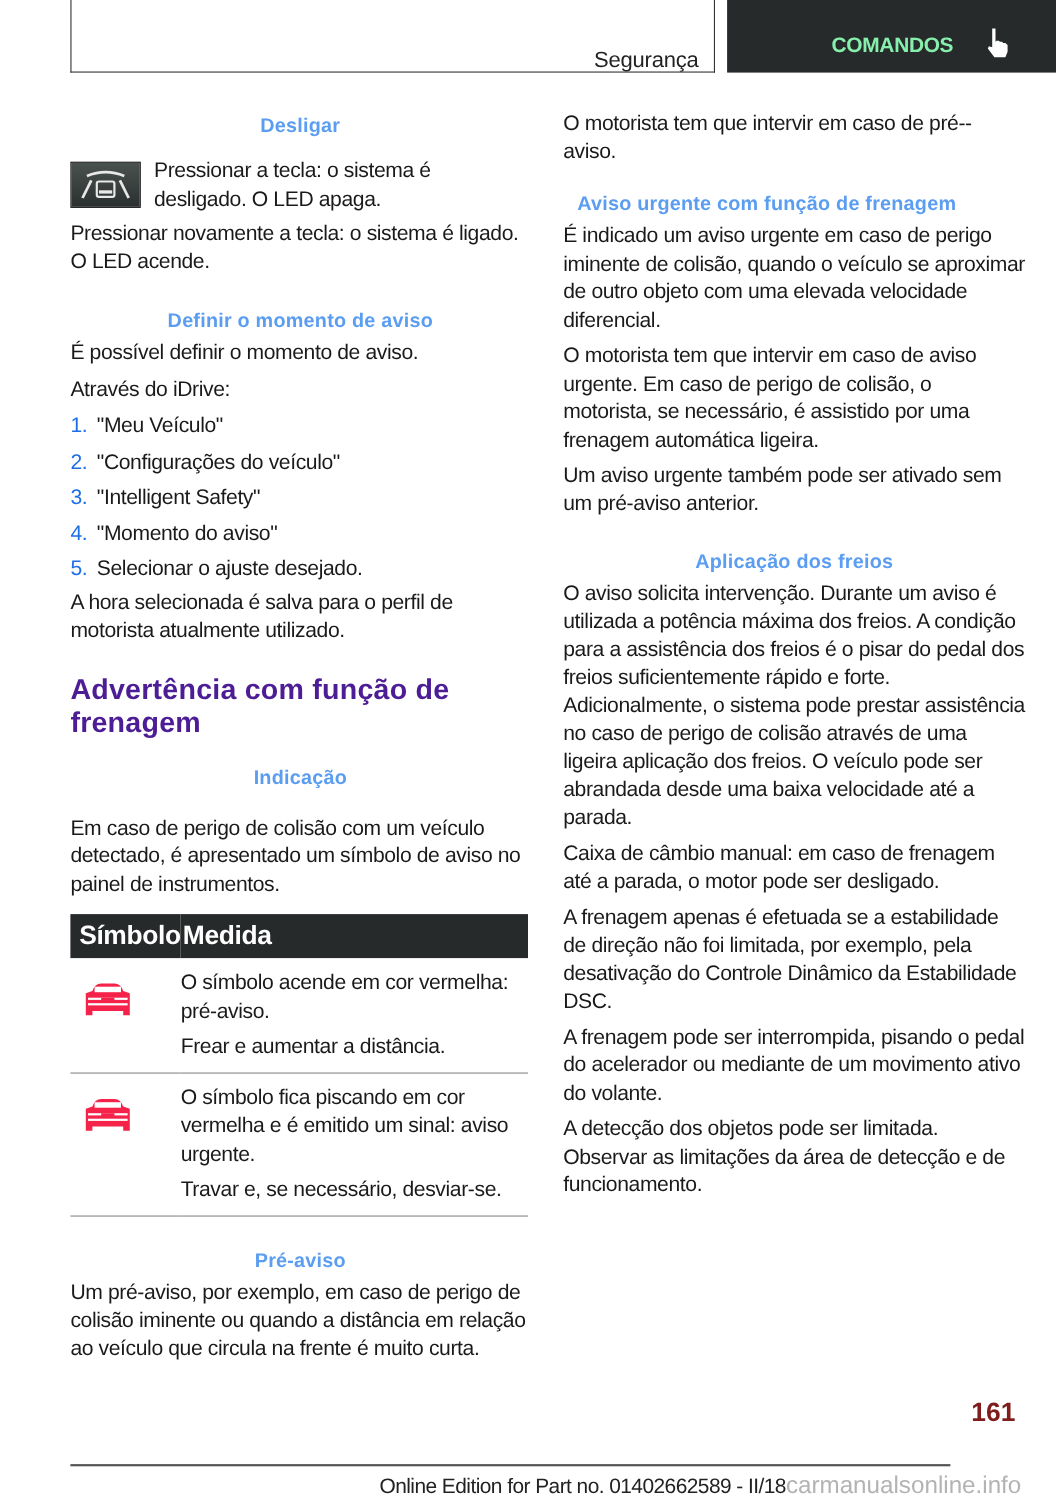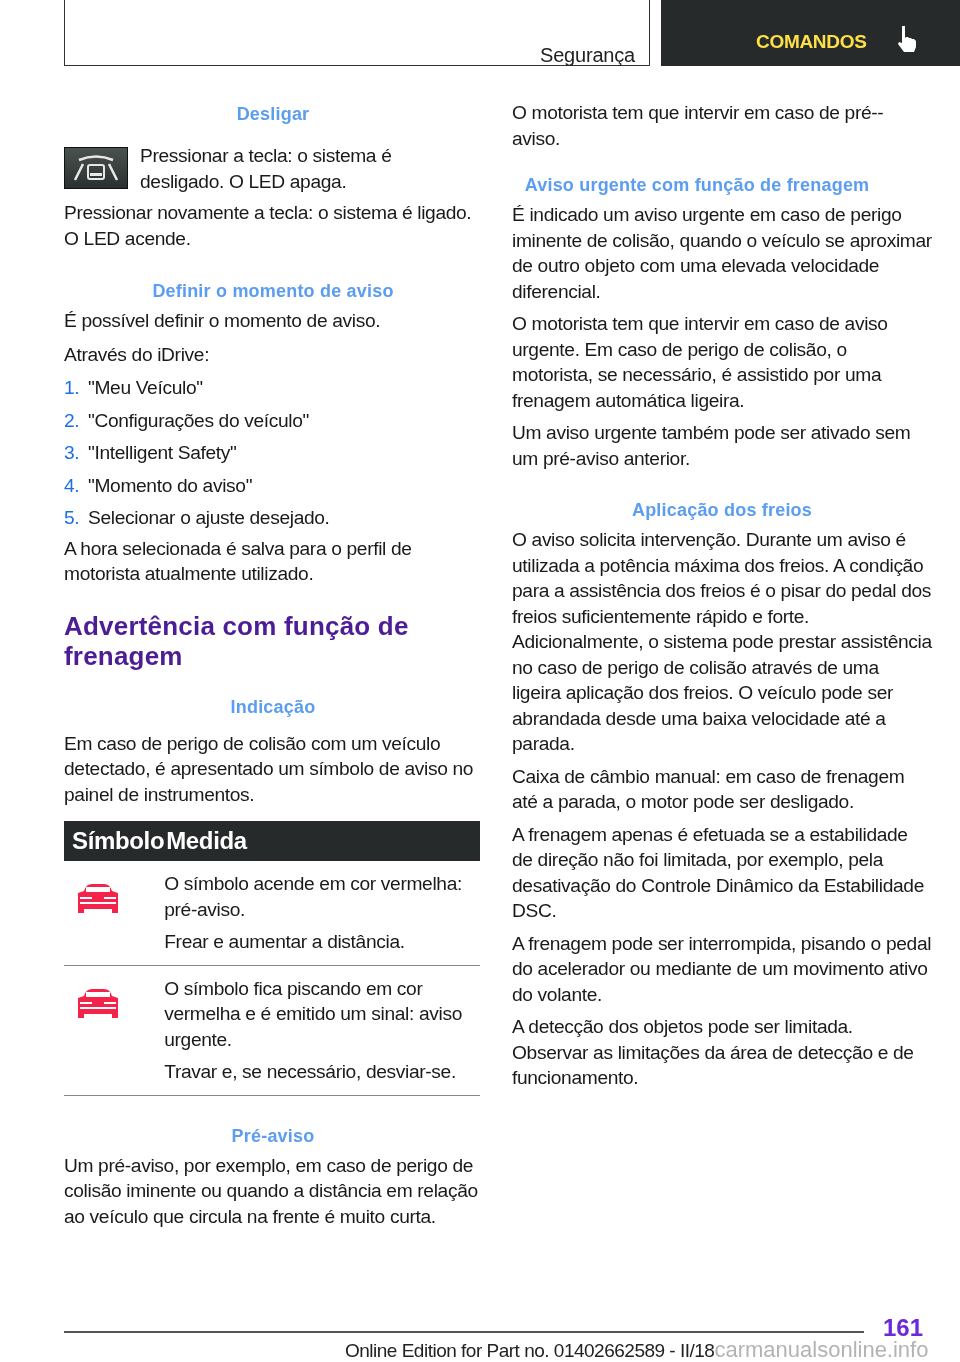--- a/index.html
+++ b/index.html
@@ -3,21 +3,21 @@
 <meta charset="utf-8">
 <style>
   * { box-sizing: border-box; margin: 0; padding: 0; }
   html, body { width: 960px; height: 1362px; background: #ffffff; overflow: hidden; }
   body { position: relative; font-family: "Liberation Sans", sans-serif; color: #1a1a1a; }
 
   .hdr-left { position: absolute; left: 64px; top: 0; width: 586px; height: 66px;
     border: 1px solid #333; border-top: none; background: #fff; }
   .hdr-left .t { position: absolute; right: 14px; top: 44px; font-size: 20px; color: #222; letter-spacing: -0.2px; }
   .hdr-right { position: absolute; left: 661px; top: 0; width: 299px; height: 66px; background: #262a2b; }
-  .hdr-right .t { position: absolute; left: 95px; top: 31px; font-size: 19px; font-weight: bold; color: #fde047; letter-spacing: -0.3px; }
+  .hdr-right .t { position: absolute; left: 95px; top: 31px; font-size: 19px; font-weight: bold; color: #86efac; letter-spacing: -0.3px; }
   .hdr-right .hand { position: absolute; left: 232px; top: 24px; width: 26px; height: 30px; }
 
   .col { position: absolute; top: 100px; width: 418px; font-size: 19.2px; line-height: 25.5px; letter-spacing: -0.35px; }
   .col.left { left: 64px; }
   .col.right { left: 512px; width: 420px; }
 
   .h2 { color: #5b9df0; font-weight: bold; font-size: 18px; line-height: 28px; letter-spacing: 0.2px; text-align: center; }
   .h1 { color: #4c1d95; font-weight: bold; font-size: 26px; line-height: 30px; letter-spacing: 0.2px; }
   p { margin: 0; }
 
@@ -29,21 +29,21 @@
   ol.steps .n { width: 24px; color: #1d6fe6; }
 
   table.sym { width: 416px; border-collapse: collapse; margin-top: 14px; }
   table.sym th { background: #262a2b; color: #fff; font-weight: bold; text-align: left; height: 40px; font-size: 24px; padding-left: 8px; }
   table.sym th + th { padding-left: 2px; }
   table.sym td { vertical-align: top; padding-top: 10px; padding-bottom: 10px; border-bottom: 1.5px solid #888; }
   table.sym td.ic { width: 96px; padding-left: 10px; padding-top: 20px; }
   table.sym td p + p { margin-top: 7px; }
 
   .footer-line { position: absolute; left: 64px; top: 1331px; width: 800px; height: 2px; background: #555; }
-  .pagenum { position: absolute; left: 883px; top: 1314px; font-size: 24px; font-weight: bold; color: #6d28d9; }
+  .pagenum { position: absolute; left: 883px; top: 1271px; font-size: 24px; font-weight: bold; color: #7f1d1d; }
   .foot { position: absolute; left: 333px; top: 1337px; font-size: 19px; color: #222; letter-spacing: -0.5px; white-space: nowrap; margin-left: 12px; }
   .foot .wm { color: #b3b3b3; font-size: 22px; letter-spacing: 0; }
 </style>
 </head>
 <body>
 
 <div class="hdr-left">
   <span class="t">Segurança</span>
 </div>
 <div class="hdr-right">
@@ -92,21 +92,21 @@
     <li>
         <span class="n">5.</span>
         <span>Selecionar o ajuste desejado.</span>
       </li>
   </ol>
   <p style="margin-top:-2px;">A hora selecionada é salva para o perfil de motorista atualmente utilizado.</p>
 
   <div class="h1" style="margin-top:24px; width:380px;">Advertência com função de frenagem</div>
 
   <div class="h2" style="margin-top:22px;">Indicação</div>
-  <p style="margin-top:10px;">Em caso de perigo de colisão com um veículo detectado, é apresentado um símbolo de aviso no painel de instrumentos.</p>
+  <p style="margin-top:20px;">Em caso de perigo de colisão com um veículo detectado, é apresentado um símbolo de aviso no painel de instrumentos.</p>
 
   <table class="sym">
     <thead>
       <tr>
         <th>Símbolo</th>
         <th>Medida</th>
       </tr>
     </thead>
     <tbody>
       <tr>

